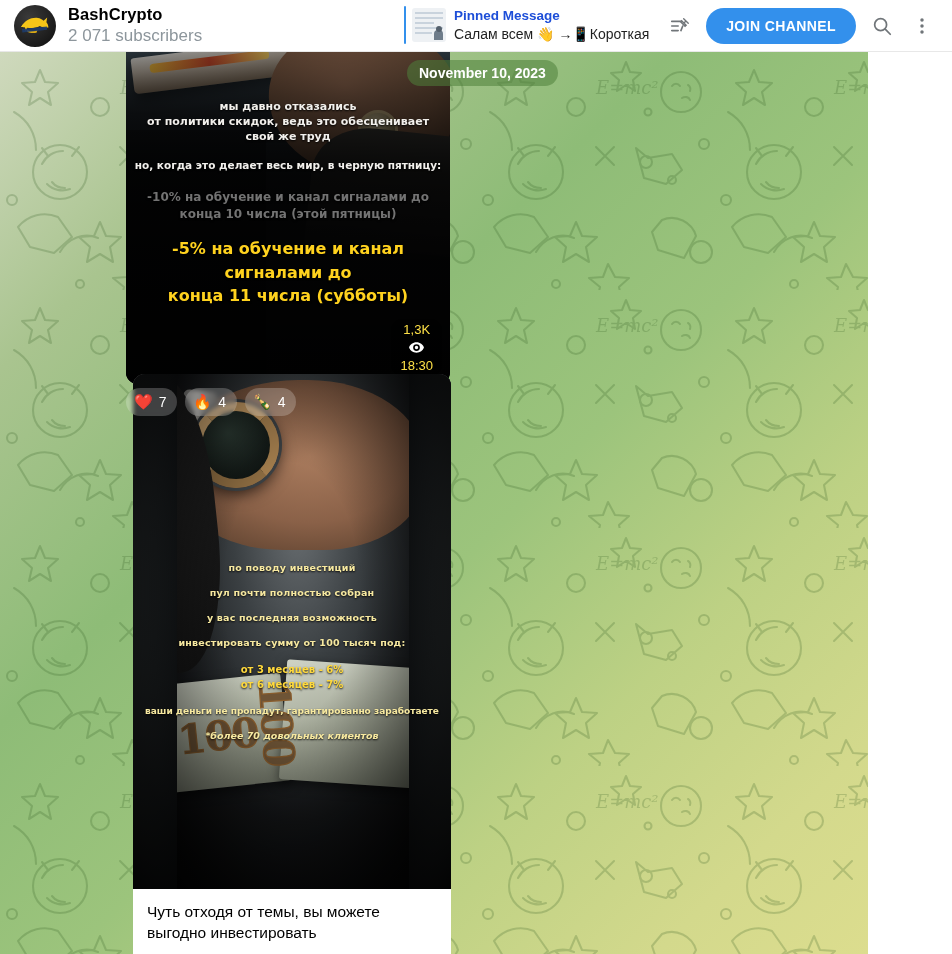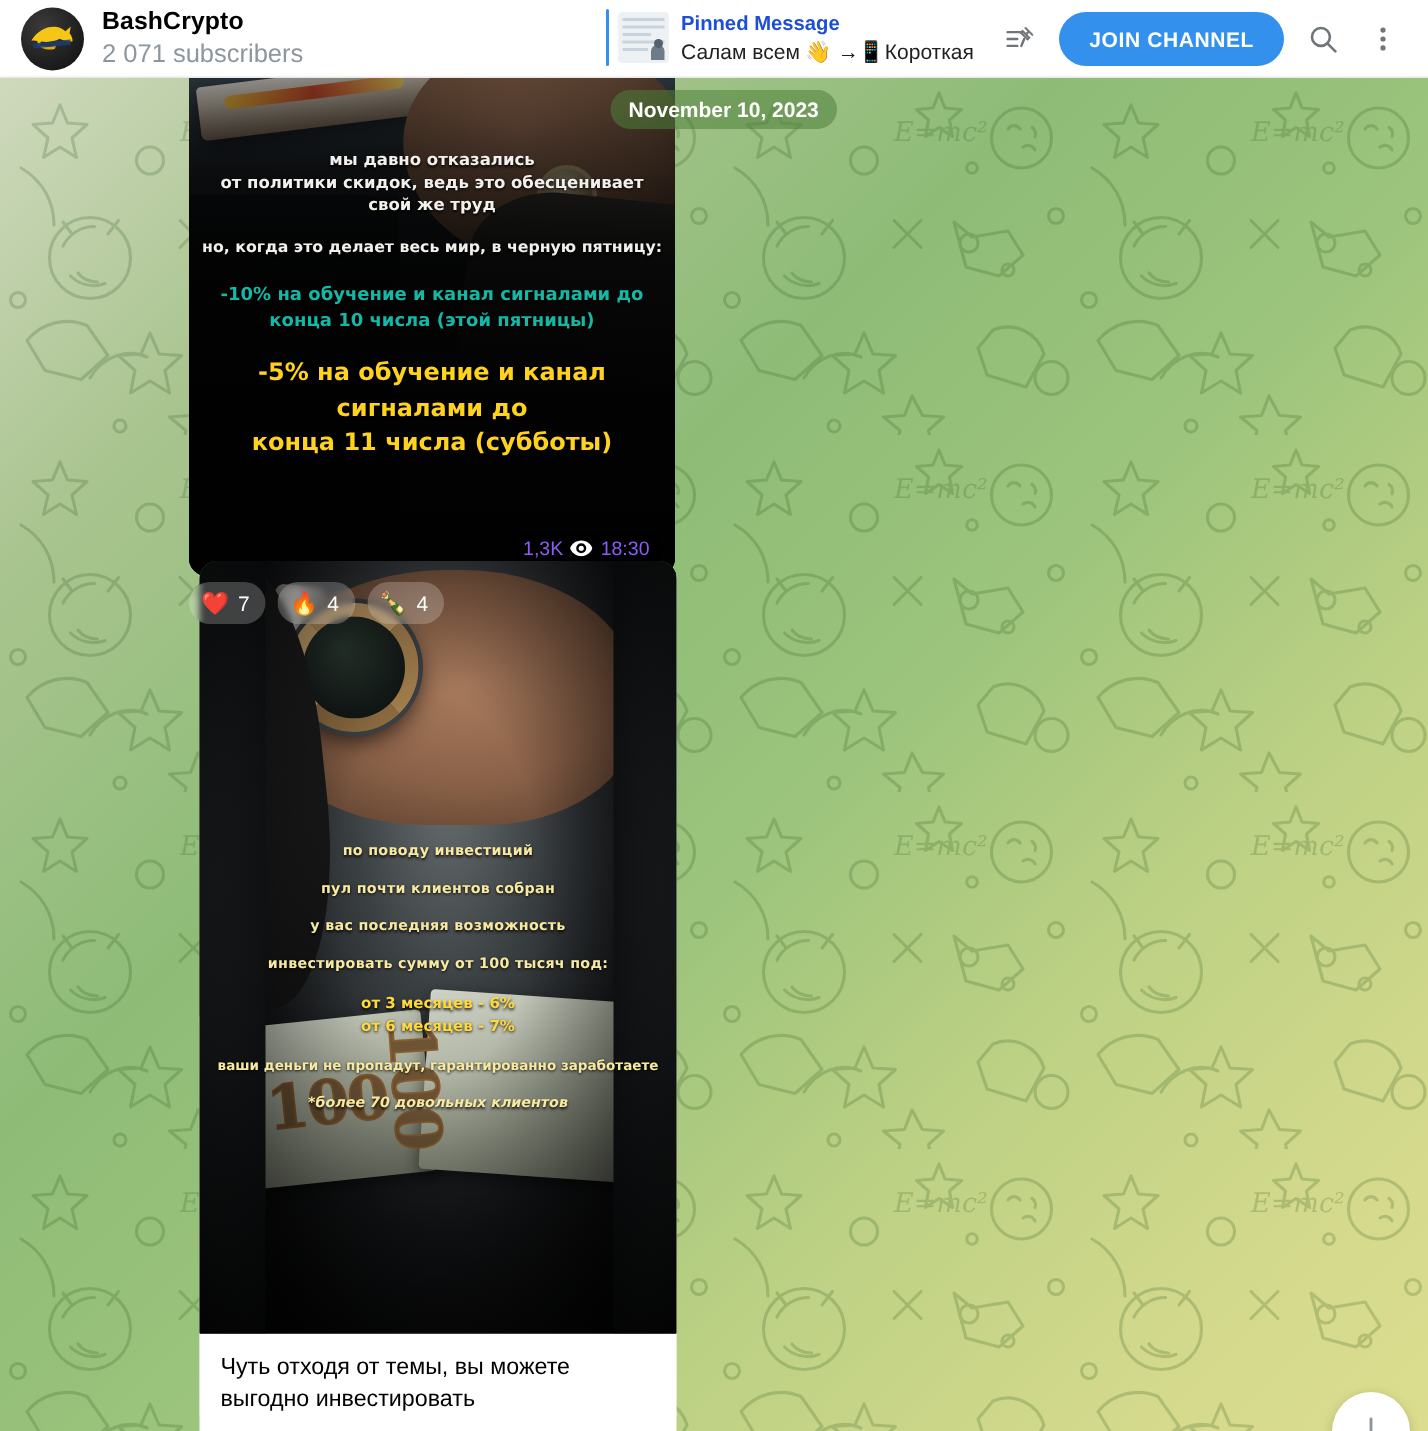--- a/index.html
+++ b/index.html
@@ -70,21 +70,21 @@
   .join-btn {
     height: 36px; padding: 0 20px; border-radius: 18px;
     background: #3390ec; color: #fff; border: none;
     font-size: 14px; font-weight: bold; letter-spacing: .4px;
     cursor: pointer; margin: 0 6px; font-family: "Liberation Sans", sans-serif;
   }
 
   
   .chat {
     position: absolute; top: 52px; left: 0;
-    width: 952px; height: 902px; overflow: hidden;
+    width: 868px; height: 902px; overflow: hidden;
     background:
       linear-gradient(135deg,
         #cfd9bd 0%,
         #a9c48f 18%,
         #8ebc77 38%,
         #9cc47c 55%,
         #bdd184 72%,
         #d3d98c 88%,
         #dcdd8e 100%);
   }
@@ -158,28 +158,28 @@
   }
   .s1-text {
     position:absolute; left:0; right:0; top:100px;
     text-align:center; padding: 0 8px;
     font-family: "DejaVu Sans", sans-serif;
   }
   .s1-l1 { color:#f2f0ec; font-size:11px; font-weight:bold; line-height:1.35; text-shadow:0 1px 2px #000;}
   .s1-l2 { color:#f2f0ec; font-size:10.5px; font-weight:bold; margin-top:14px; text-shadow:0 1px 2px #000; position:relative; display:inline-block;}
   .s1-l2:after{ content:''; position:absolute; left:46%; right:-4px; bottom:-3px; height:5px;
     background:#8e1f18; border-radius:3px; transform:rotate(-1.5deg); z-index:-1;}
-  .s1-l3 { color:#14b8a6; font-size:12px; font-weight:bold; margin-top:16px; line-height:1.45; text-shadow:0 1px 2px #000;}
+  .s1-l3 { color:#737373; font-size:12px; font-weight:bold; margin-top:16px; line-height:1.45; text-shadow:0 1px 2px #000;}
   .s1-l4 { color:#ffd21e; font-size:16px; font-weight:bold; margin-top:14px; line-height:1.45; text-shadow:0 1px 2px #000;}
 
   .meta-pill {
     position:absolute; right:8px; bottom:8px;
     background: rgba(0,0,0,.45); border-radius: 12px;
     padding: 3px 9px; display:flex; align-items:center; gap:5px;
-    color:#8b5cf6; font-size:13px; z-index: 6;
+    color:#fde047; font-size:13px; z-index: 6; flex-direction: column;
   }
   .meta-pill .eye { display:flex; align-items:center; }
 
   
   #react1 { position:absolute; left:126px; top: 336px; display:flex; gap:8px; z-index: 11; }
   .reaction {
     height: 28px; padding: 0 11px 0 8px; border-radius: 14px;
     display:flex; align-items:center; gap:6px;
     background: rgba(255,255,255,.22);
     color:#fff; font-size:14px; font-weight:500;
@@ -429,21 +429,21 @@
           <div class="s2-cash-b"></div>
           <div class="num100 a">100</div>
           <div class="num100 b">100</div>
           <div class="s2-top-strip"></div>
           <div class="s2-right-strip"></div>
           <div class="s2-vign"></div>
         </div>
 
         <div class="s2-text">
           <div class="s2-line">по поводу инвестиций</div>
-          <div class="s2-line">пул почти клиентов собран</div>
+          <div class="s2-line">пул почти полностью собран</div>
           <div class="s2-line">у вас последняя возможность</div>
           <div class="s2-line">инвестировать сумму от 100 тысяч под:</div>
           <div class="s2-terms">
             <div>от 3 месяцев  - 6%</div>
             <div>от 6 месяцев   -  7%</div>
           </div>
           <div class="s2-note">ваши деньги не пропадут, гарантированно заработаете</div>
           <div class="s2-star">*более 70 довольных клиентов</div>
         </div>
       </div>

